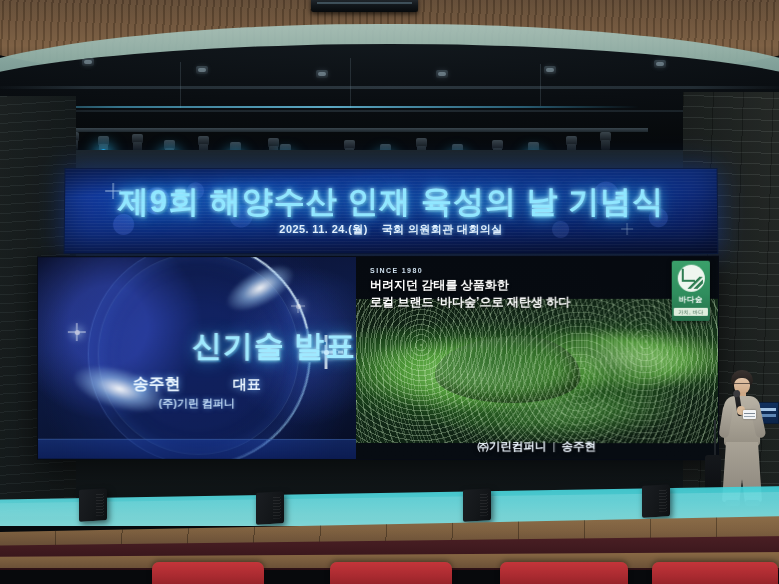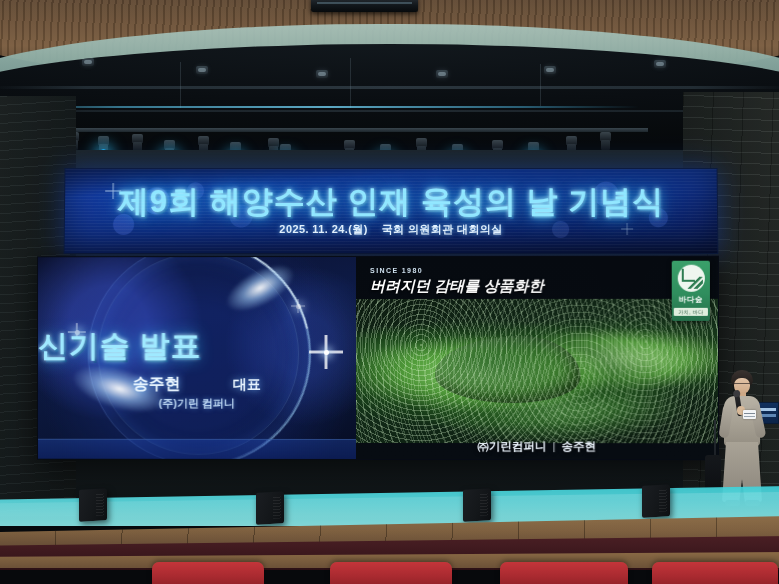--- a/index.html
+++ b/index.html
@@ -222,21 +222,21 @@
     content:""; position:absolute; left:50%; top:50%;
     width:5px; height:5px; margin:-2.5px 0 0 -2.5px; border-radius:50%;
     background:#fff; box-shadow:0 0 8px 3px rgba(190,225,255,.85);
   }
   .sl-year {
     position:absolute; left:0; right:0; top:36px; text-align:center;
     font-size:27px; font-weight:700; color:#7fe2ff; letter-spacing:1px;
     text-shadow:0 0 4px #bdf0ff, 0 0 14px #2aa8ea, 2px 2px 0 #0b3d7d;
   }
   .sl-head {
-    position:absolute; left:0; right:0; top:69px; text-align:left;
+    position:absolute; left:0; right:0; top:69px; text-align:right;
     font-size:30px; font-weight:700; color:#9fe9ff; letter-spacing:1px;
     text-shadow:0 0 4px #cdf4ff, 0 0 15px #2fb0ef, 2px 2px 0 #0b3d7d;
   }
   .sl-person {
     position:absolute; left:0; right:0; top:117px; text-align:center;
     font-size:16px; font-weight:700; color:#eaf6ff;
     text-shadow:0 0 7px rgba(120,190,255,.85);
   }
   .sl-person .role { font-weight:600; font-size:14px;margin-left:48px; }
   .sl-company {
@@ -278,24 +278,23 @@
     border-radius: 60% 40% 46% 54% / 58% 62% 38% 42%;
     background: radial-gradient(ellipse at 40% 40%, rgba(40,96,38,.75), rgba(18,54,22,.35) 60%, rgba(0,0,0,0) 100%);
     box-shadow: inset -6px -5px 14px rgba(0,0,0,.5), inset 5px 5px 12px rgba(180,235,160,.18);
   }
   .sr-since {
     position:absolute; left:14px; top:10px;
     font-size:7px; font-weight:700; letter-spacing:1.4px; color:#cfe0ee;
   }
   .sr-line1, .sr-line2 {
     position:absolute; left:14px;
-    font-size:15px; font-weight:700; color:#ffffff;
+    font-size:12px; font-weight:700; color:#ffffff;
     text-shadow: 0 1px 3px rgba(0,0,0,.85);
     white-space:nowrap;
-    font-style:italic;
   }
   .sr-line1 { top: 20px; }
   .sr-line2 { top: 37px; }
   .sr-footer {
     position:absolute; left:0; right:0; bottom:5px; text-align:center;
     font-size:11.5px; font-weight:700; color:#eef6ff;
     text-shadow:0 1px 4px rgba(0,0,0,.9);
   }
   .sr-footer .sep { opacity:.75; margin:0 6px; font-weight:400; }
   .badge {
@@ -593,20 +592,21 @@
       <div class="sl-floor"></div>
     </div>
 
     <div class="slide-right">
       <div class="seaweed">
         <div class="fold"></div>
         <div class="speck"></div>
       </div>
       <div class="sr-since">SINCE 1980</div>
       <div class="sr-line1">버려지던 감태를 상품화한</div>
+      <div class="sr-line2">로컬 브랜드 ‘바다숲’으로 재탄생 하다</div>
       <div class="badge">
         <div class="emblem"></div>
         <div class="bname">바다숲</div>
         <div class="btag">가치, 바다</div>
       </div>
       <div class="sr-footer">
         <span>㈜기린컴퍼니</span><span class="sep">|</span><span>송주현</span>
       </div>
     </div>
   </div>

